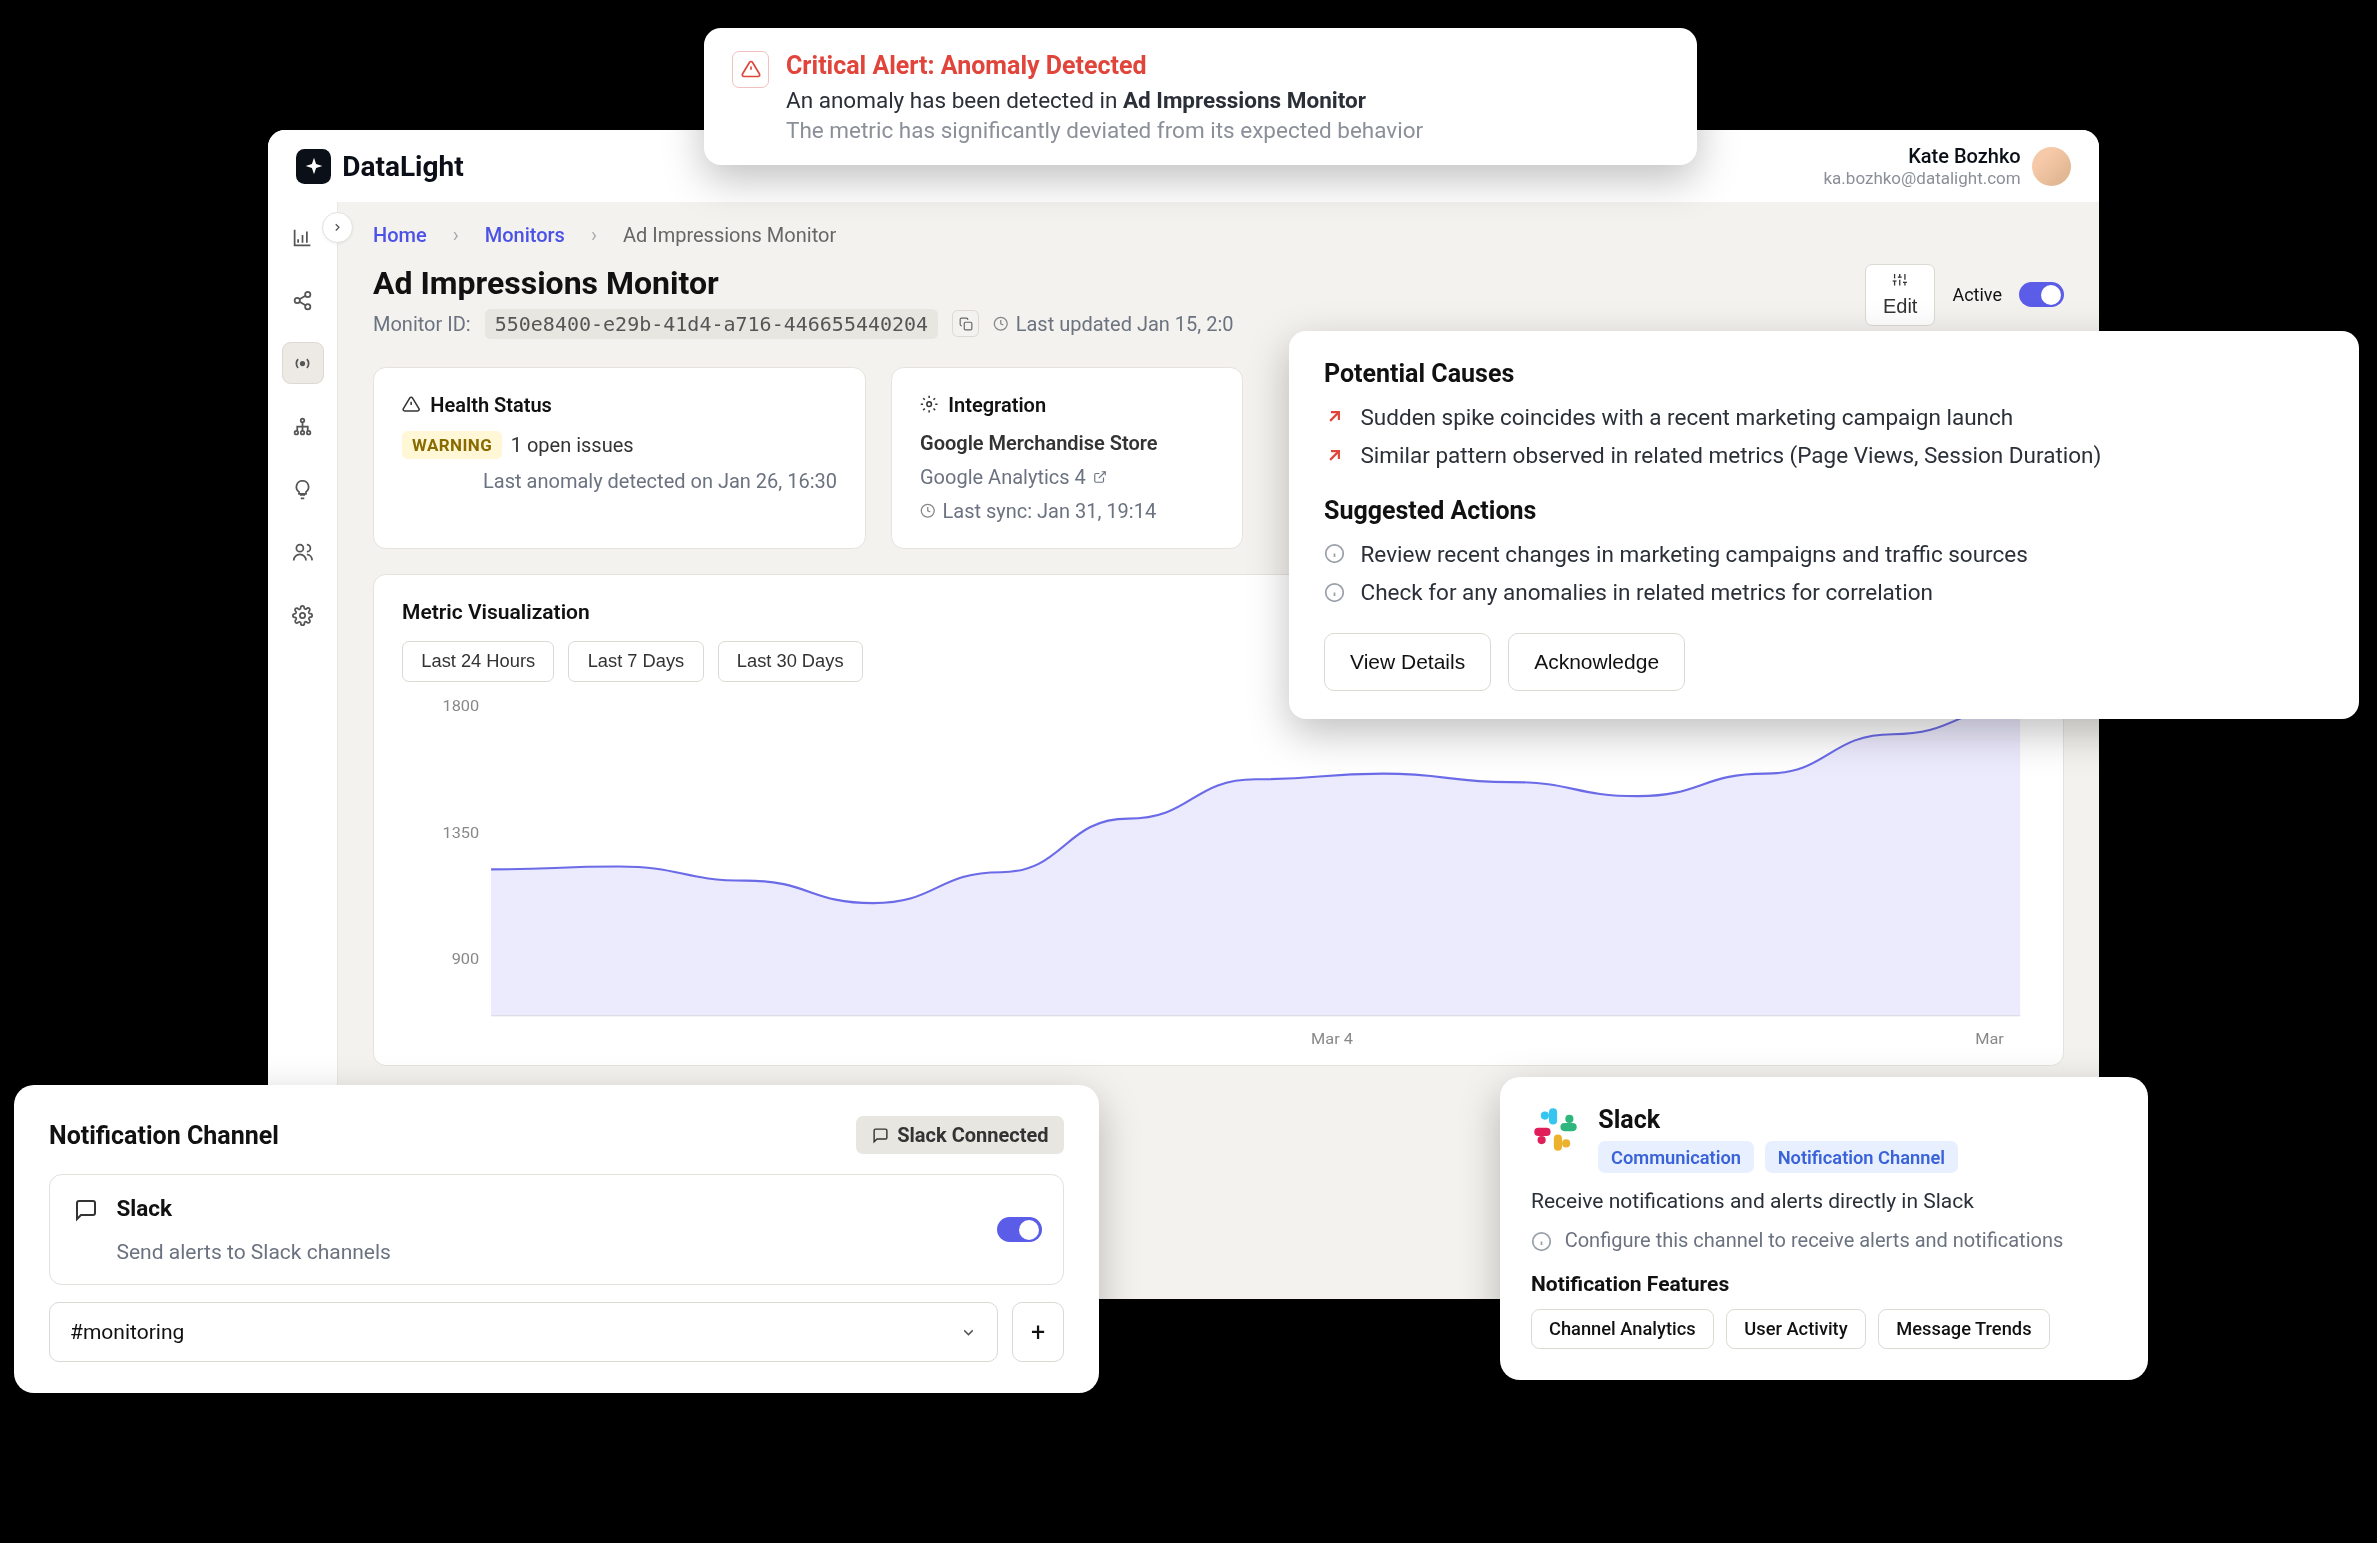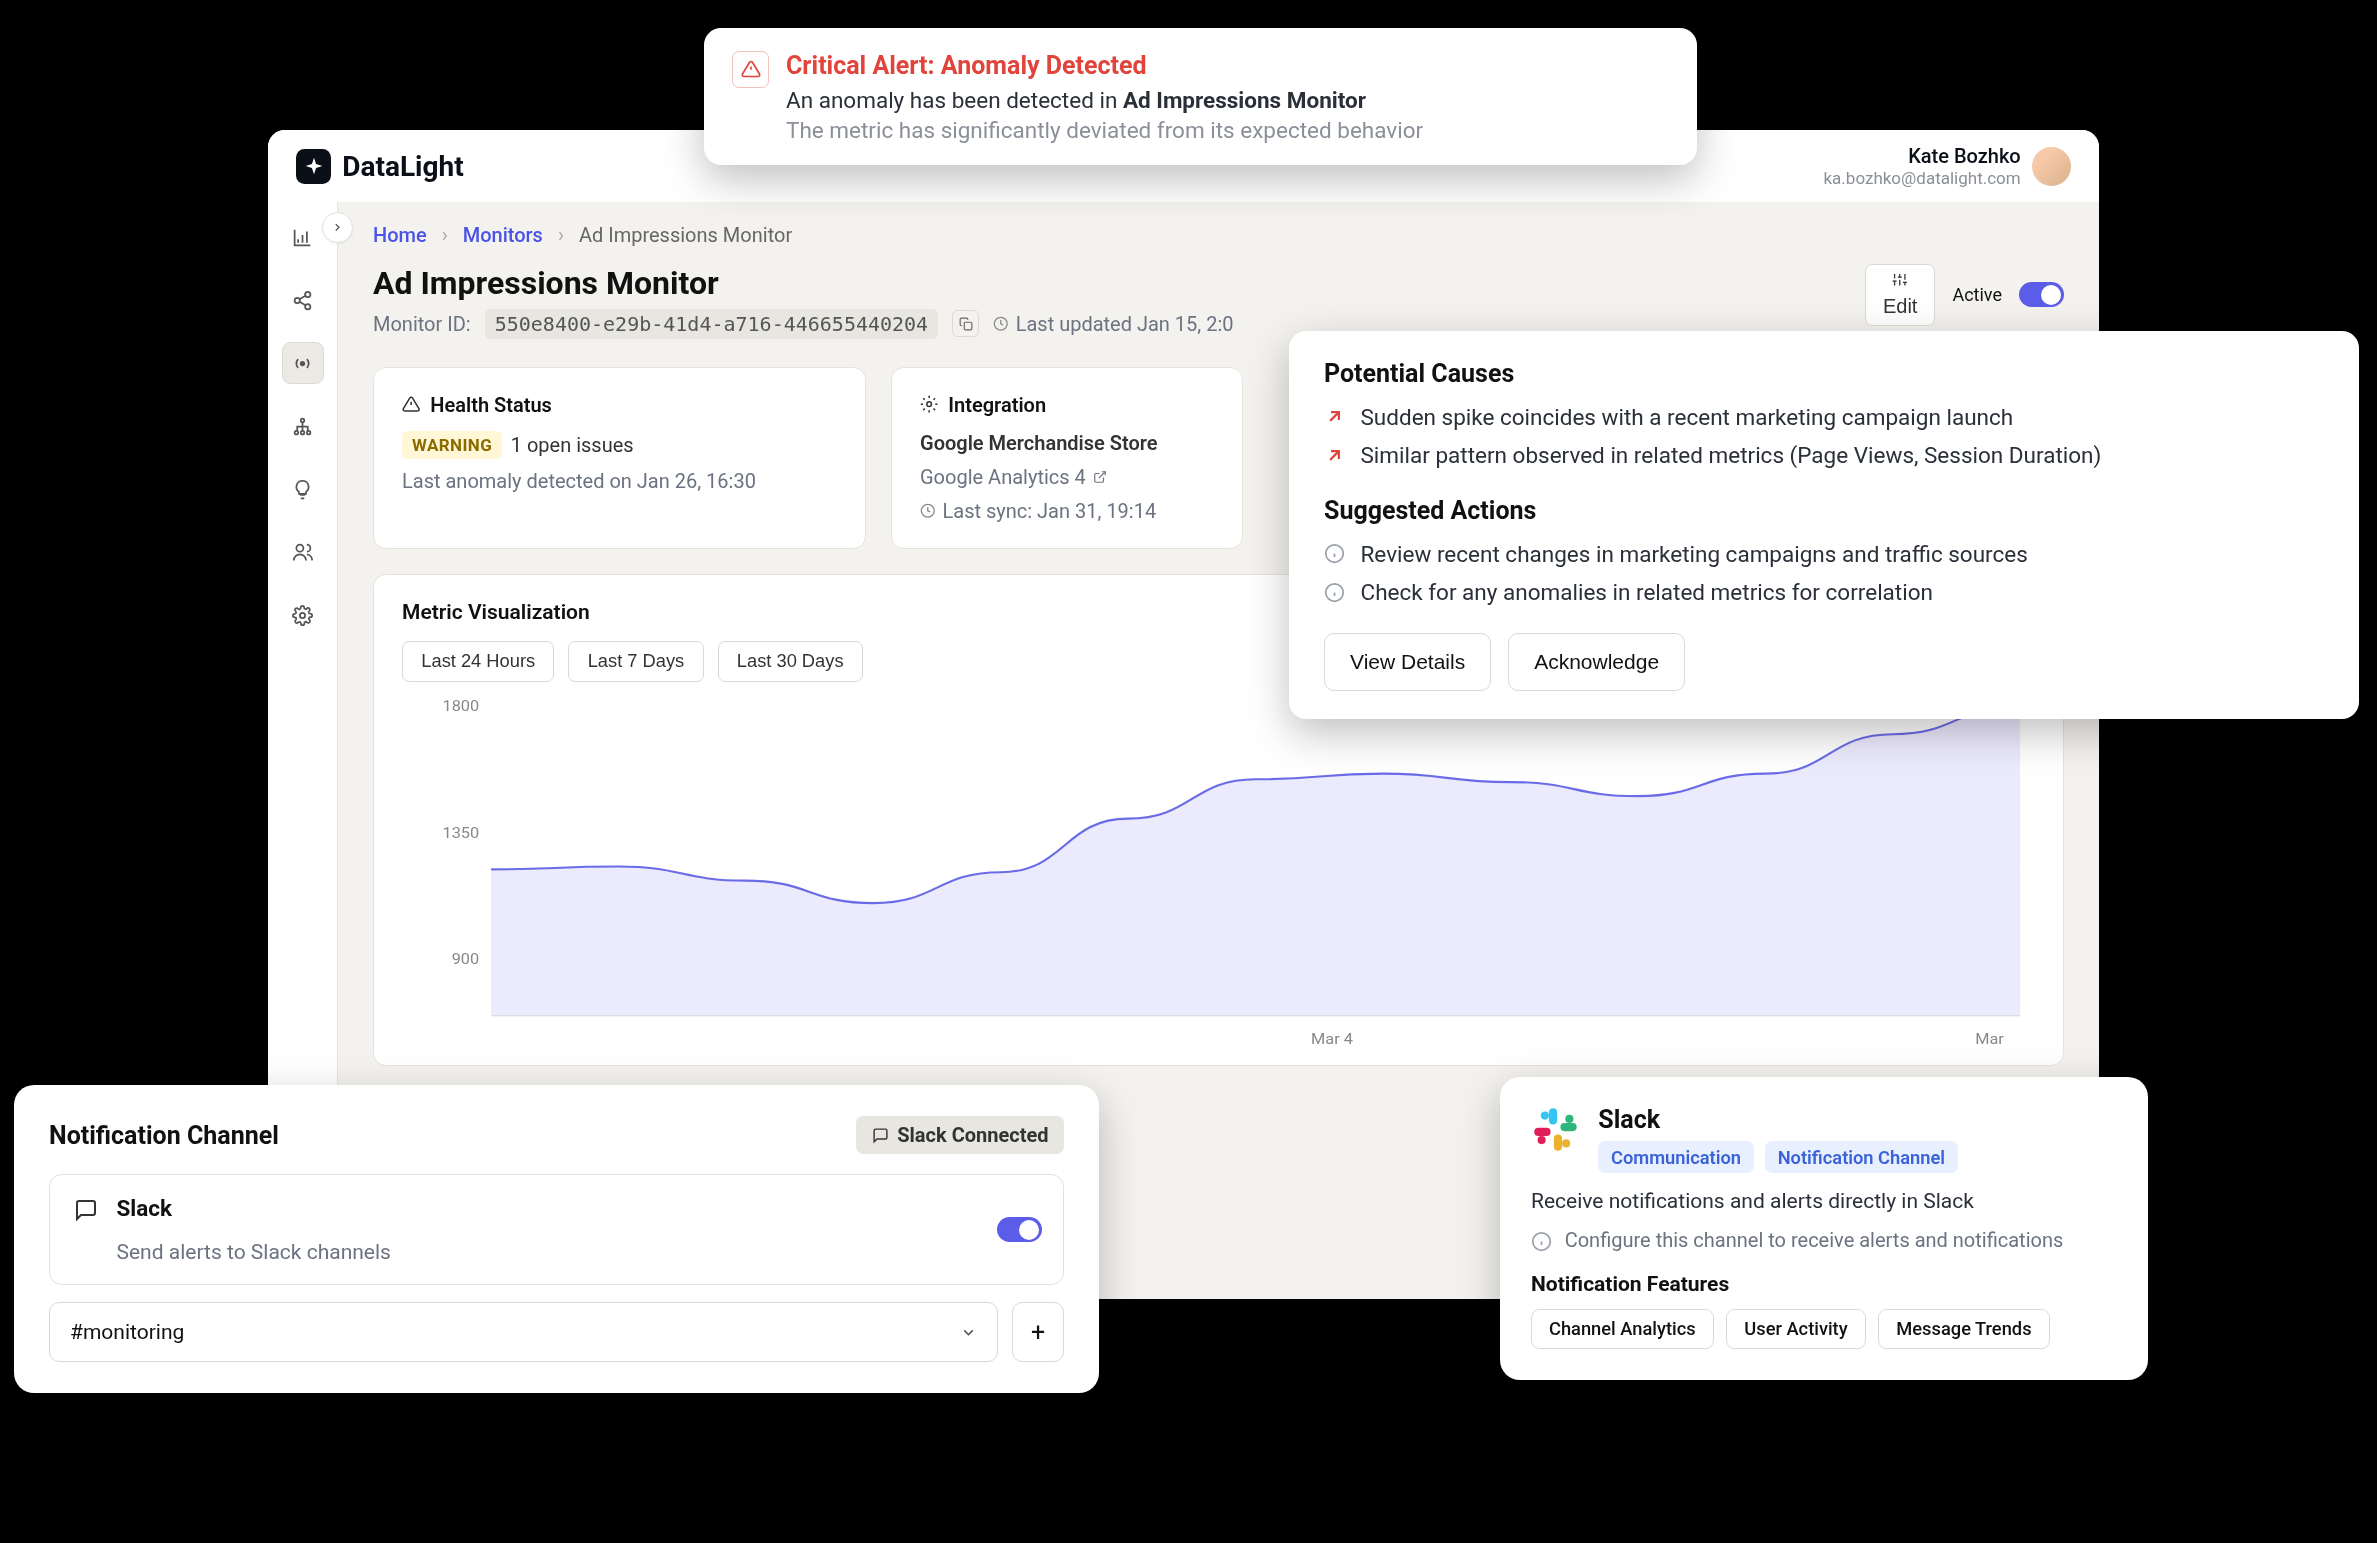--- a/index.html
+++ b/index.html
@@ -85,21 +85,21 @@
     border: 0.7px solid #dcd9d3;
   }
   .sidebar-item svg { width: 21px; height: 21px; }
 
   .main-area {
     flex: 1;
     padding: 21px 35px;
     overflow: hidden;
   }
   .breadcrumbs {
-    display: flex; align-items: center; gap: 15px;
+    display: flex; align-items: center; gap: 26px;
     font-size: 20px;
     margin-bottom: 17px;
   }
   .crumb-link { color: #4b52e6; font-weight: 500; cursor: pointer; }
   .crumb-sep { color: #aaa; }
   .crumb-current { color: #666; }
 
   .page-title-row {
     display: flex; justify-content: space-between; align-items: flex-start;
   }
@@ -176,21 +176,21 @@
   .badge-warn {
     background: #fff7d6;
     color: #8a6b00;
     font-size: 17px;
     font-weight: 700;
     padding: 4.2px 10px;
     border-radius: 5.6px;
     letter-spacing: 0.4px;
   }
   .card-line { font-size: 20px; color: #333; margin-top: 4.2px; display:flex; align-items:center; gap:8.5px; }
-  .card-sub  { font-size: 20px; color: #6b7280; margin-top: 10px; }
+  .card-sub  { font-size: 20px; color: #6b7280; margin-top: 10px; text-align: right; }
   .ext-link { color: #6b7280; display:inline-flex; align-items:center; gap:7px; }
 
   .viz-card {
     background: #fff;
     border: 0.7px solid #e6e3de;
     border-radius: 12.7px;
     padding: 25px 28px 14px;
     margin-top: 25px;
     width: 100%;
   }

